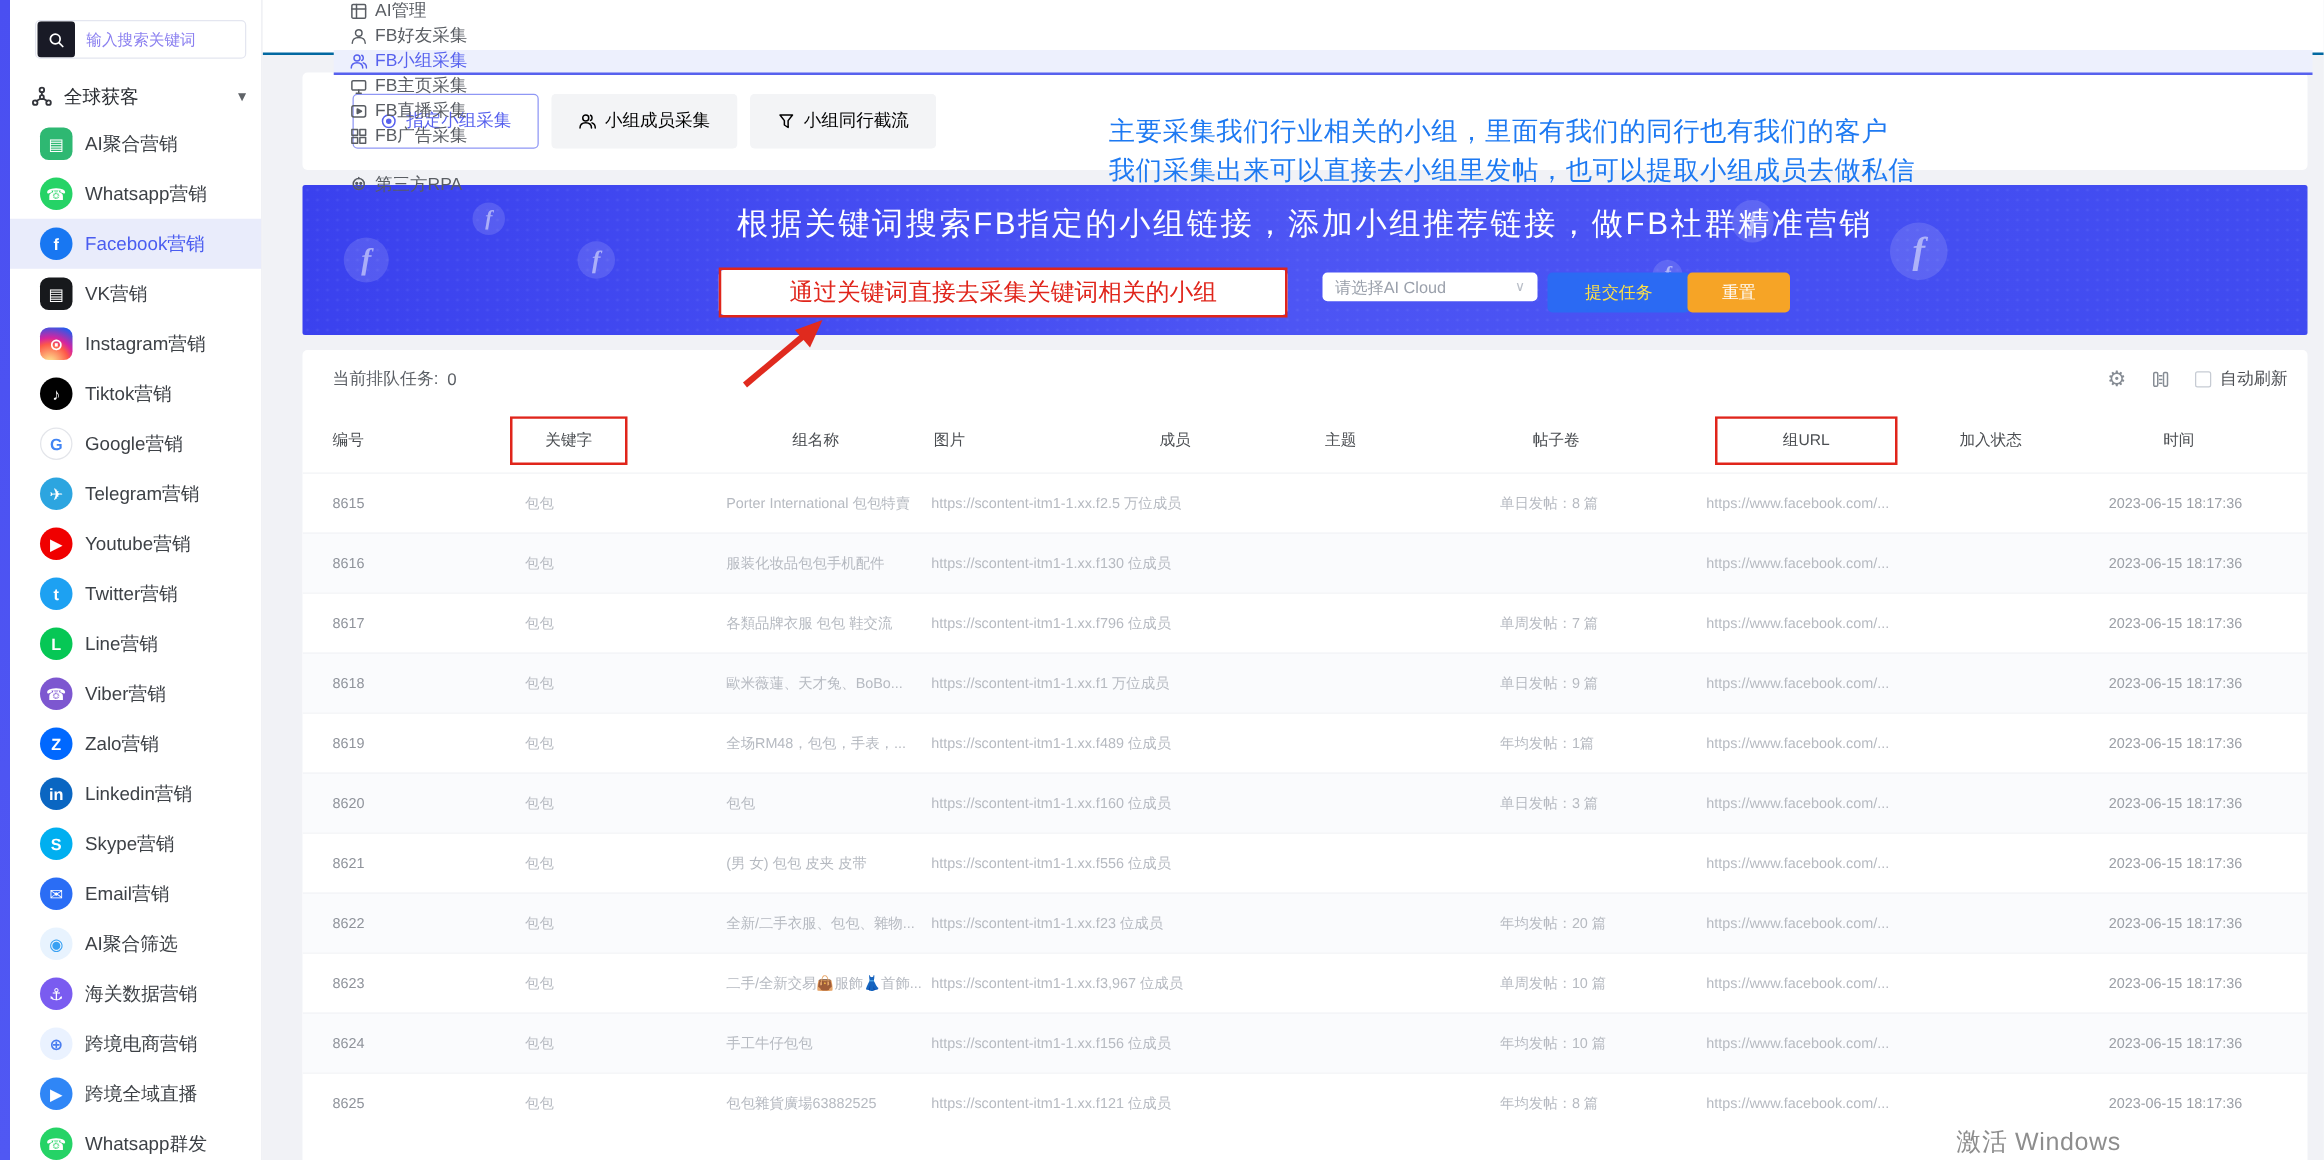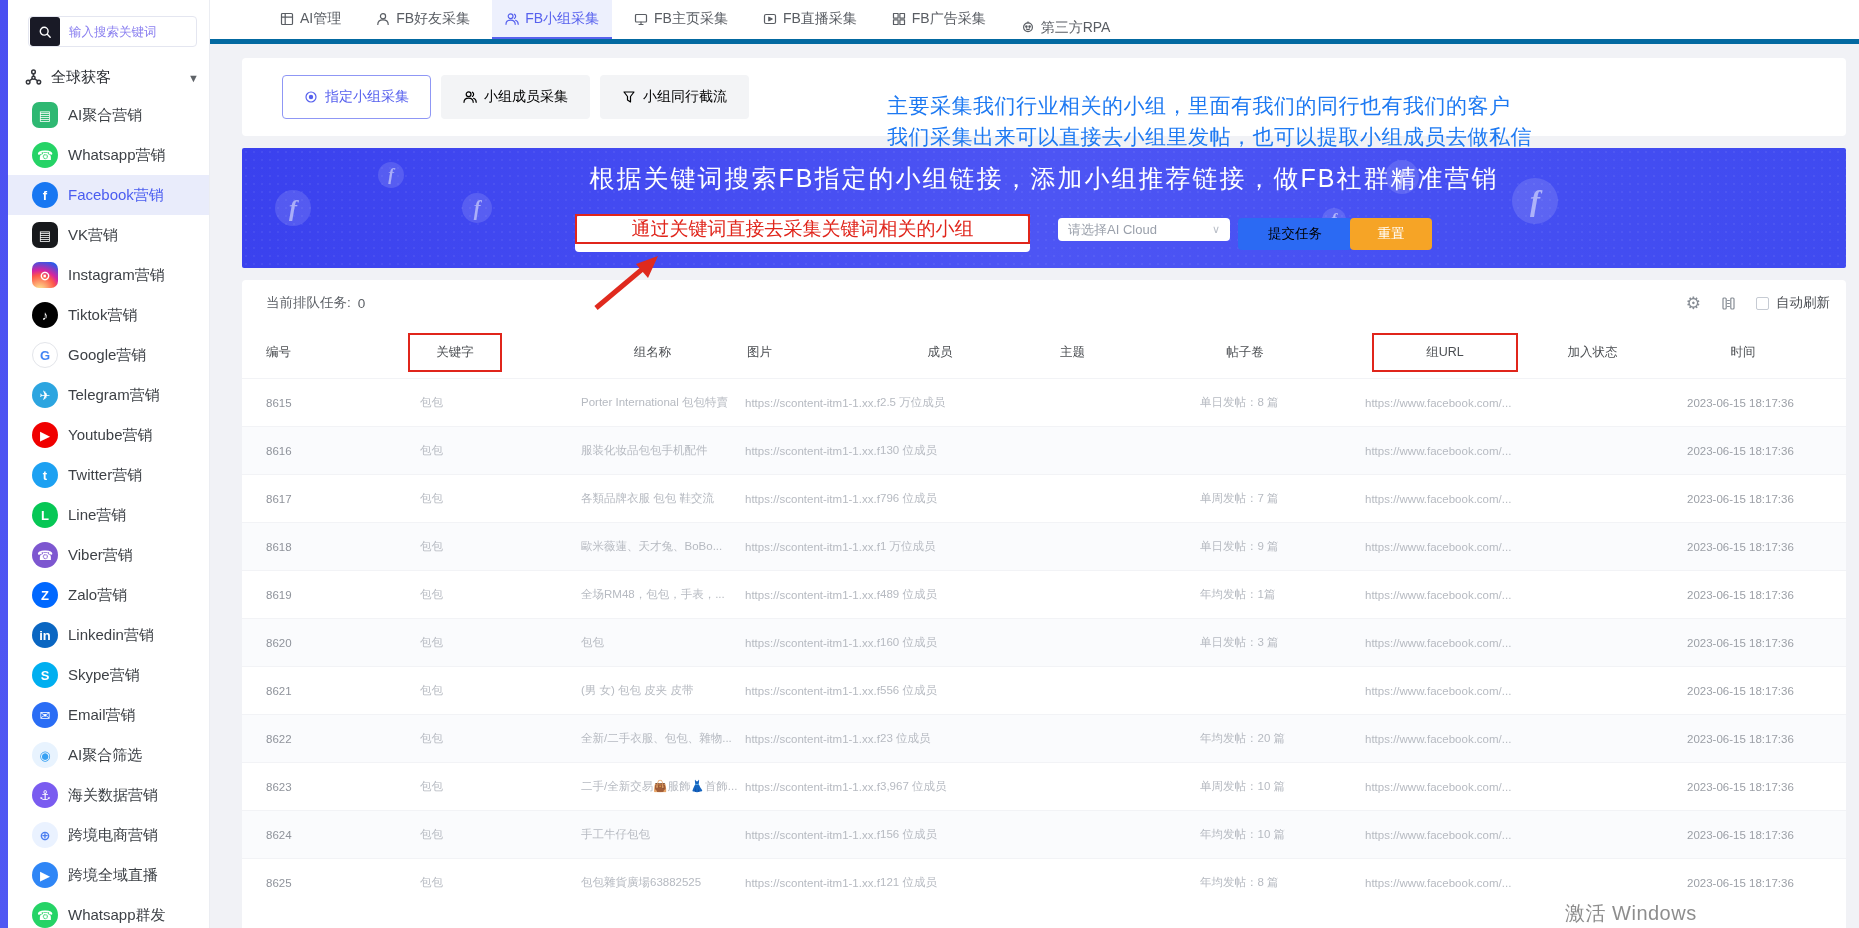--- a/index.html
+++ b/index.html
@@ -30,21 +30,21 @@
   .menu-item.active { background:#e9ecfb; }
   .mi-icon { width:26px; height:26px; border-radius:50%; display:flex; align-items:center;
     justify-content:center; font-size:13px; color:#fff; font-weight:bold; flex:none;
     line-height:1; }
   .mi-icon.sq { border-radius:7px; }
   .menu-item .label { margin-left:10px; font-size:15px; color:#3d4146; white-space:nowrap; }
   .menu-item.active .label { color:#4a5cf0; }
 
   
   .topbar { position:absolute; left:210px; right:0; top:0; height:44px; background:#fff;
-    border-bottom:5px solid #0369a1; display:flex; align-items:stretch; padding-left:57px; z-index:4; }
+    border-bottom:2px solid #0369a1; display:flex; align-items:stretch; padding-left:57px; z-index:4;flex-direction:column; }
   .tab { display:flex; align-items:center; padding:0 13px; margin-right:9px; font-size:14px;
     color:#595d63; cursor:pointer; border-bottom:2px solid transparent; white-space:nowrap; }
   .tab svg { margin-right:6px; flex:none; }
   .tab.active { background:#edf0fd; color:#5761ee; border-bottom-color:#5761ee; }
   .tab.rpa { margin-left:0;margin-top:19px; }
 
   
   .main { position:absolute; left:210px; top:44px; right:0; bottom:0; background:#f1f2f6; }
 
   .subcard { position:absolute; left:32px; top:14px; width:1604px; height:78px; background:#fff;
@@ -64,29 +64,29 @@
   .banner::before { content:""; position:absolute; inset:0;
     background-image:radial-gradient(rgba(255,255,255,.10) 1px, transparent 1.4px);
     background-size:8px 8px; opacity:.55; }
   .banner-title { position:absolute; width:100%; text-align:center; top:14px; font-size:25px;
     color:#fff; letter-spacing:2px; font-weight:500; z-index:1; }
   .fbcircle { position:absolute; border-radius:50%; background:rgba(255,255,255,.13);
     color:rgba(255,255,255,.5); display:flex; align-items:center; justify-content:center;
     font-weight:bold; font-family:"Liberation Serif","DejaVu Serif",serif; font-style:italic; }
   .banner-input { position:absolute; left:333px; top:68px; width:455px; height:36px; background:#fff;
     border-radius:4px; border:none; padding:0 10px; font-size:13px; z-index:1; font-family:inherit; }
-  .red-note { position:absolute; left:333px; top:66px; width:455px; height:30px;
+  .red-note { position:absolute; left:333px; top:66px; width:455px; height:40px;
     border:2px solid #e0251b; display:flex; align-items:center; justify-content:center;
     color:#e0251b; font-size:19px; white-space:nowrap; pointer-events:none; z-index:2; font-weight:500; }
   .banner-select { position:absolute; left:816px; top:70px; width:172px; height:23px; background:#fff;
     border-radius:4px; display:flex; align-items:center; padding:0 10px; color:#9aa0ab;
     font-size:13px; cursor:pointer; z-index:1; }
   .banner-select .chev { margin-left:auto; color:#b9bec7; font-size:11px; }
   .btn-submit { position:absolute; left:996px; top:70px; width:114px; height:32px; background:#2b6af3;
-    color:#000000; border:none; border-radius:4px; font-size:13.5px; cursor:pointer; z-index:1; font-family:inherit; }
+    color:#fde047; border:none; border-radius:4px; font-size:13.5px; cursor:pointer; z-index:1; font-family:inherit; }
   .btn-reset { position:absolute; left:1108px; top:70px; width:82px; height:32px; background:#f6a426;
     color:#fff; border:none; border-radius:4px; font-size:13.5px; cursor:pointer; z-index:1; font-family:inherit; }
 
   .red-arrow { position:absolute; left:378px; top:208px; z-index:3; }
 
   
   .bigcard { position:absolute; left:32px; top:236px; width:1604px; bottom:0; background:#fff;
     border-radius:4px 4px 0 0; overflow:hidden; }
   .queue-row { height:46px; display:flex; align-items:center; padding:0 16px 0 24px;
     font-size:13.5px; color:#5c6066; }

